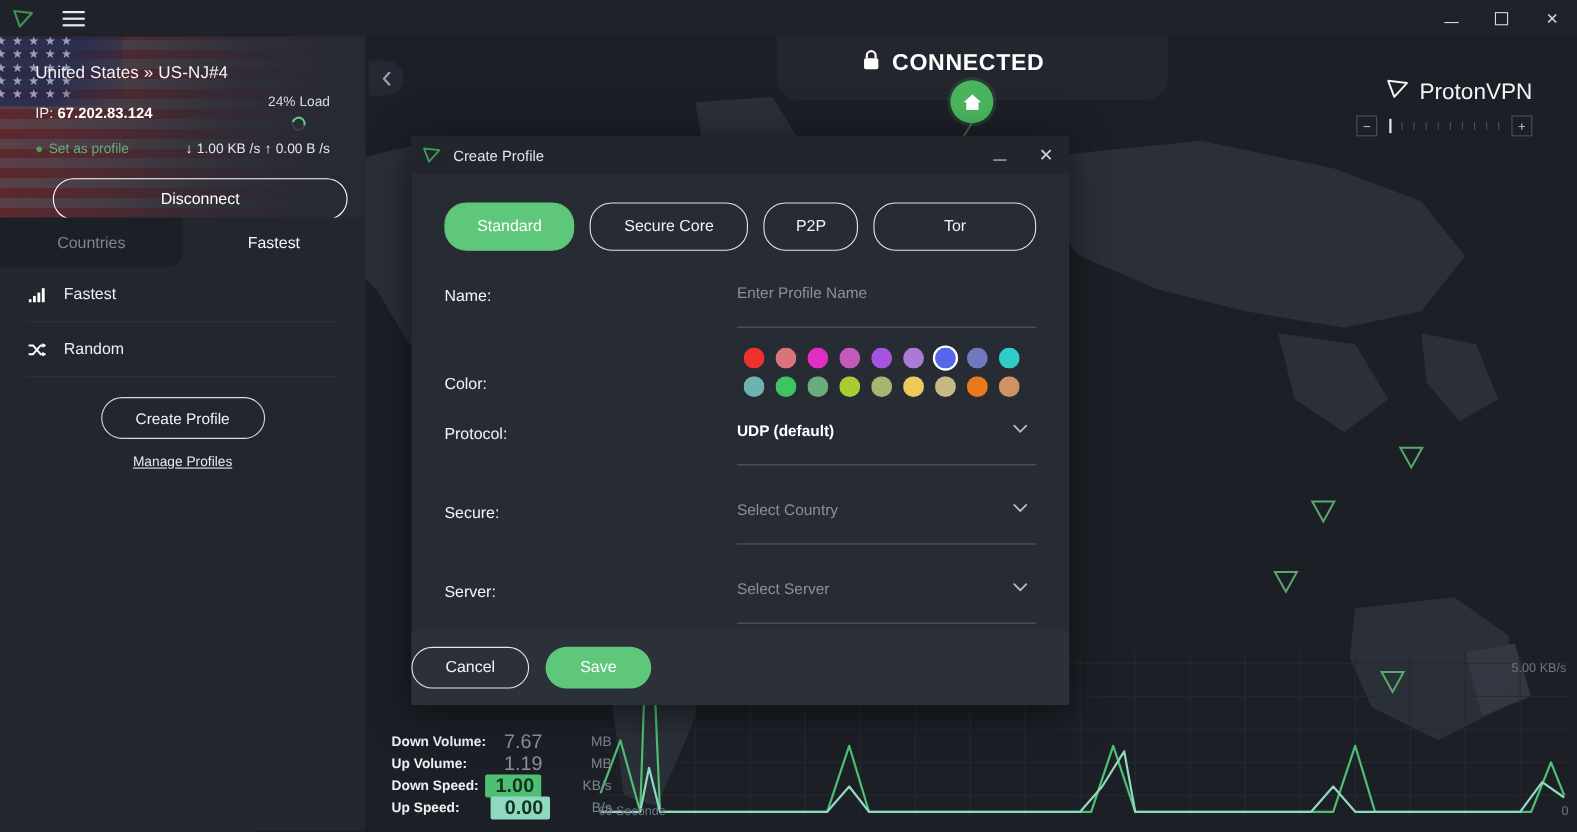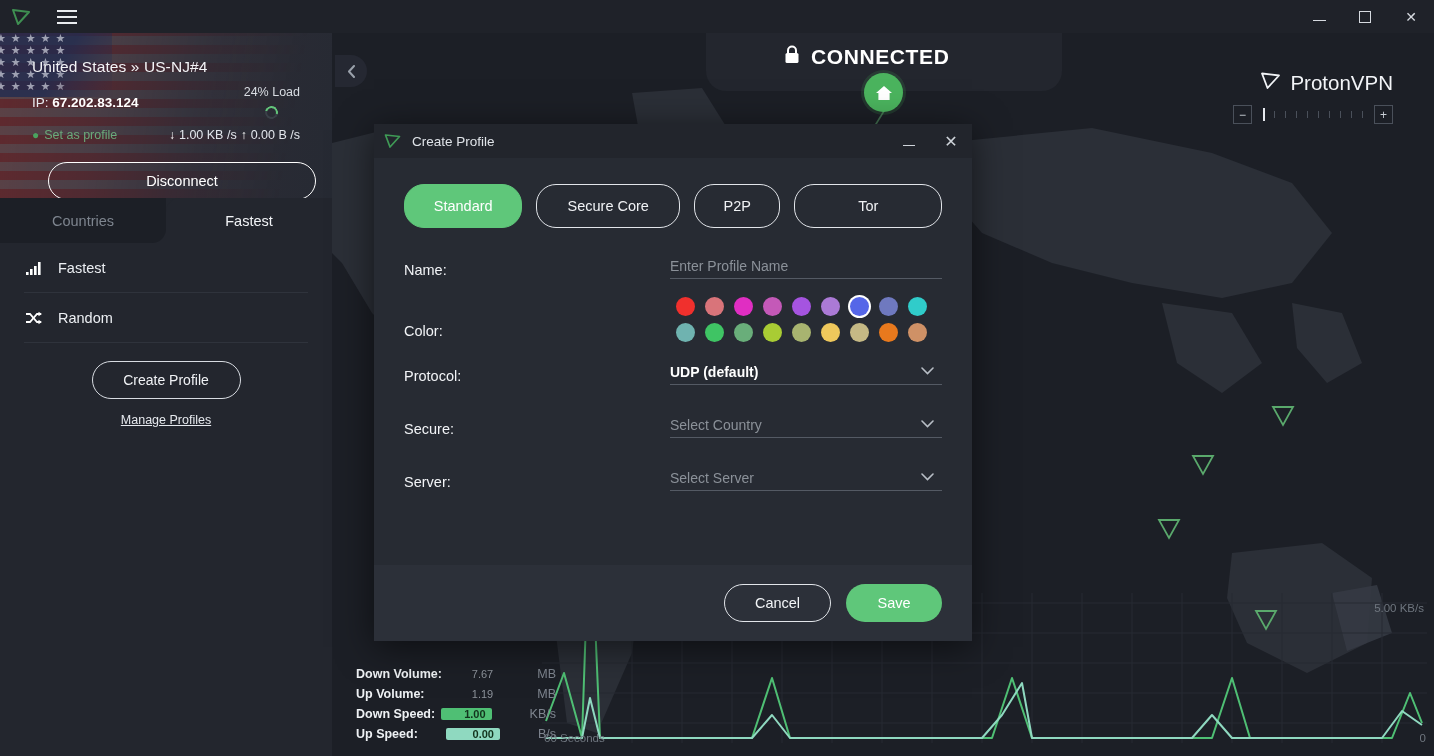--- a/index.html
+++ b/index.html
@@ -169,21 +169,21 @@
   .ztick i { display:block; width:1px; height: 7px; background:#4a505a; }
   .ztick.on i { height: 13px; width: 2px; background:#e6e9ee; }
 
   
   .stats {
     position: absolute; left: 24px; bottom: 0; width: 200px; padding-bottom: 12px;
     font-size: 12.5px;
   }
   .statrow { display:flex; align-items:center; height: 20px; }
   .stlabel { width: 98px; color: #eef1f4; font-weight: bold; font-size: 12.5px; }
-  .stval { width: 58px; text-align: right; padding-right: 6px; color: #8d939b; font-size: 11px; }
+  .stval { width: 58px; text-align: right; padding-right: 6px; color: #8d939b; font-size: 18px; }
   .stval.box { color:#12331d; font-weight:bold; border-radius: 2px; }
   .stval.dn { background: #4fbf74; }
   .stval.up { background: #8fd9c0; }
   .stunit { color: #7e858f; padding-left: 8px; font-size: 12.5px; margin-left: 30px; }
   .graph-label-left { position:absolute; left: 212px; bottom: 12px; color:#6f767f; font-size: 11.5px; }
   .graph-label-right { position:absolute; right: 8px; bottom: 12px; color:#6f767f; font-size: 11.5px; }
   .graph-scale { position:absolute; right: 10px; bottom: 142px; color:#6f767f; font-size: 11.5px; }
 
   
   .modal {
@@ -212,37 +212,37 @@
   .ttab.on { background: #5fc77a; color: #ffffff; border: 1px solid #5fc77a; width: 122px; }
   .ttab.off { background: transparent; color: #f0f2f5; border: 1.2px solid #e2e5ea; }
   .ttab.w-secure { width: 148px; }
   .ttab.w-p2p { width: 89px; }
   .ttab.w-tor { width: 152px; }
 
   .frow { display:flex; align-items:flex-start; margin-bottom: 6px; }
   .flabel { width: 272px; color: #f2f4f7; font-size: 14.5px; padding-top: 4px; }
   .fctl { flex: 1; position: relative; }
   .uline {
-    width: 272px; border-bottom: 1px solid #545a64; padding-bottom: 4px;
+    width: 272px; border-bottom: 1px solid #545a64; padding-bottom: 23px;
     display:flex; align-items:flex-end;
   }
   .ph { color: #8b9199; font-size: 14px; }
   .val { color: #ffffff; font-size: 14px; font-weight: bold; }
   .chev { position:absolute; right: 8px; top: 0px; color:#b8bec6; font-size: 12px; }
 
   .swatches { display:flex; flex-direction:column; gap: 7px; }
   .swrow { display:flex; gap: 10px; }
   .sw {
     width: 19px; height: 19px; border-radius: 50%; cursor: pointer;
     border: 2px solid transparent;
   }
   .sw.sel { box-shadow: 0 0 0 2px #ffffff; }
 
   .modal-foot {
-    height: 76px; background: #2c3039; display:flex; align-items:center; justify-content:flex-end;
+    height: 76px; background: #2c3039; display:flex; align-items:center; 
     padding-right: 30px; gap: 15px;
   }
   .cancel-btn {
     width: 107px; height: 38px; border-radius: 19px; border: 1.3px solid #e2e5ea;
     background: transparent; color: #f2f4f7; font-size: 14.5px;
     display:flex; align-items:center; justify-content:center; cursor: pointer;
     font-family:"Liberation Sans", sans-serif;
   }
   .save-btn {
     width: 96px; height: 38px; border-radius: 19px; border: none;

